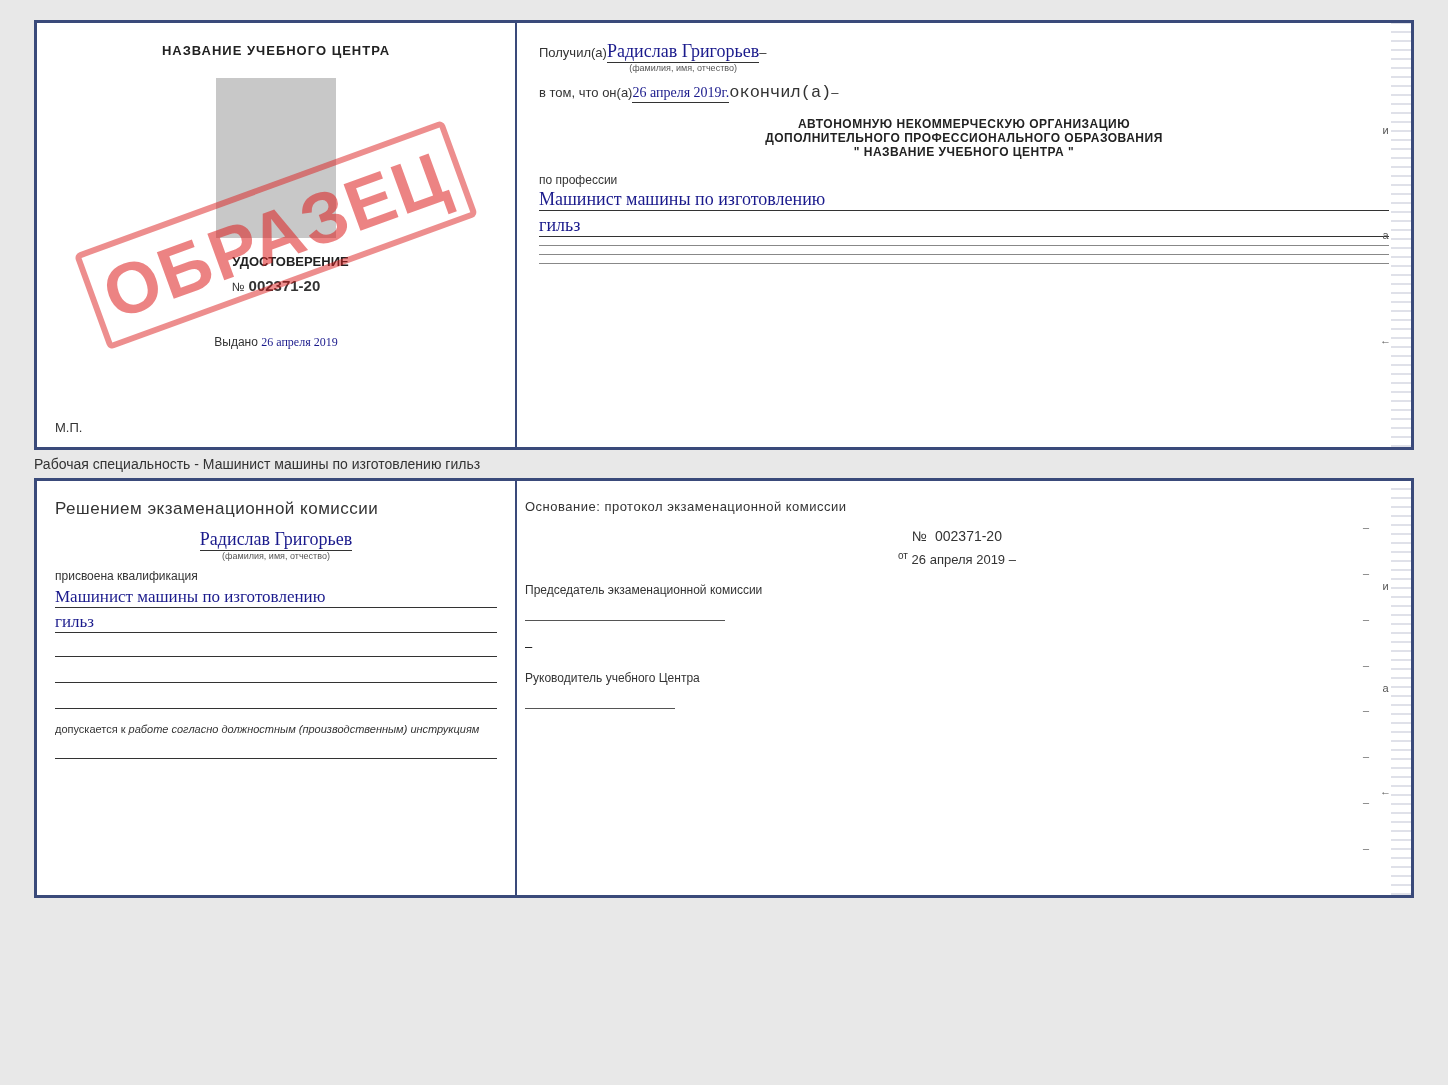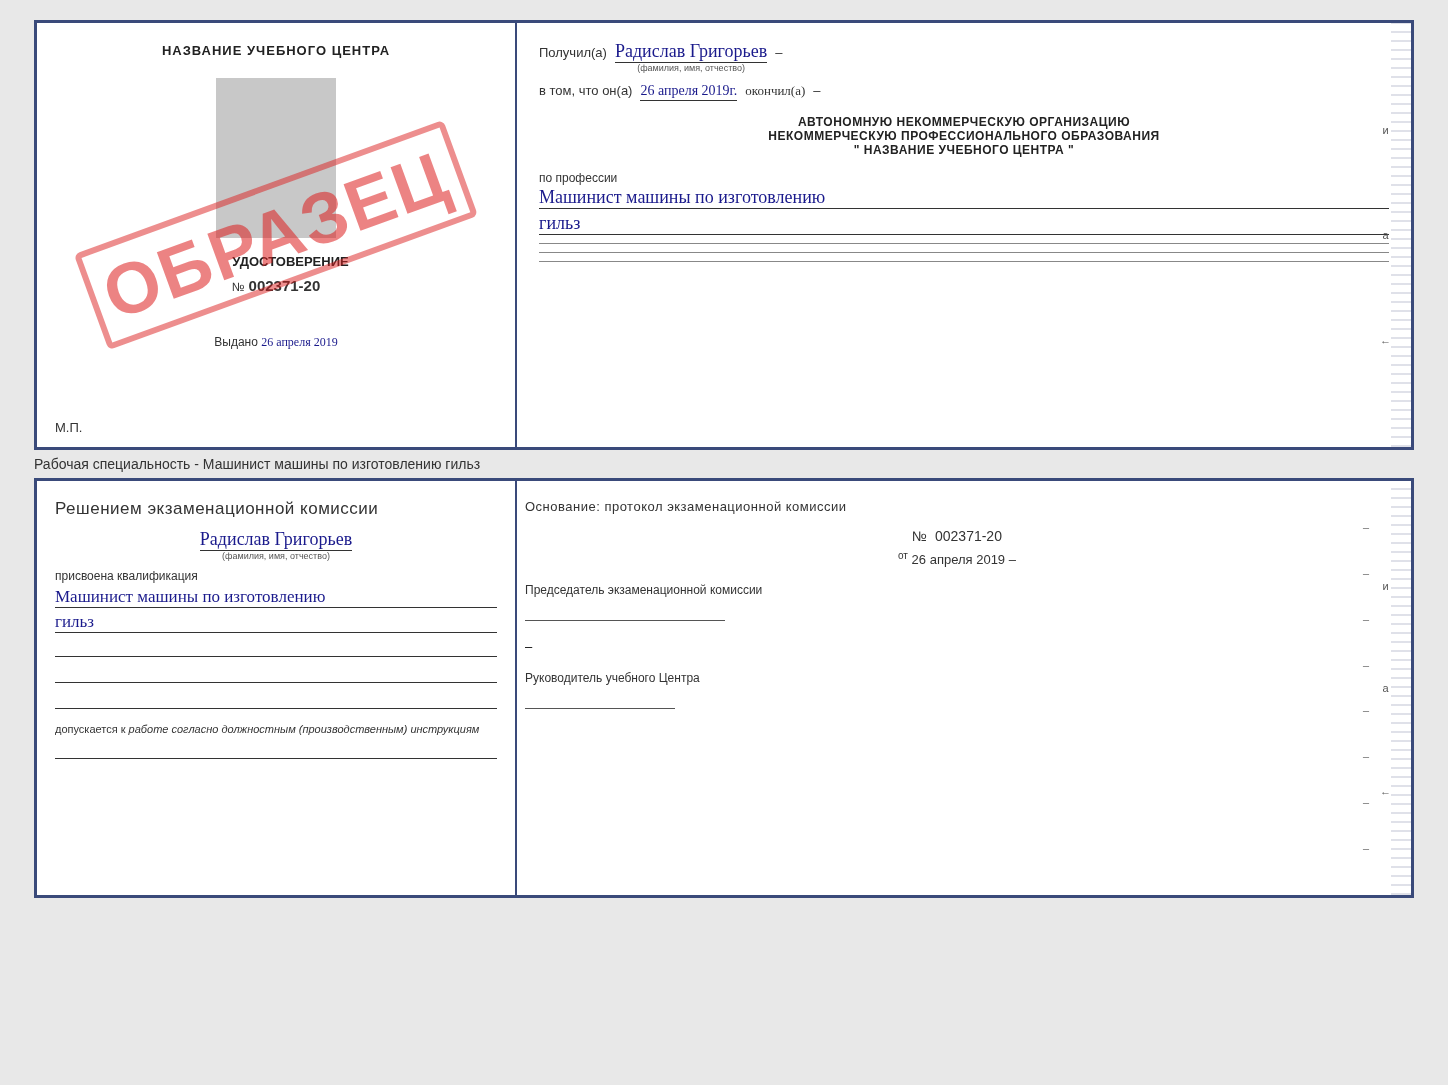--- a/index.html
+++ b/index.html
@@ -117,21 +117,21 @@
 
     
     .right-row {
       display: flex;
       align-items: baseline;
       margin-bottom: 10px;
       font-size: 13px;
       font-family: Arial, sans-serif;
       color: #333;
       flex-wrap: wrap;
-      gap: 8px;
+      gap: 0;
     }
 
     .handwritten {
       font-family: Liberation Serif, serif;
       font-size: 16px;
       color: #1a1a8c;
       border-bottom: 1px solid #333;
     }
 
     .handwritten-small {
@@ -361,27 +361,27 @@
         <div class="name-with-sub">
           <span class="handwritten" style="font-size:18px;">Радислав Григорьев</span>
           <span class="sub-label">(фамилия, имя, отчество)</span>
         </div>
         <span style="font-size:13px;">–</span>
       </div>
 
       <div class="right-row">
         <span style="font-size:13px;font-family:Arial,sans-serif;">в том, что он(а)</span>
         <span class="handwritten-small" style="border-bottom:1px solid #333; padding-bottom:1px; font-size:14px;">26 апреля 2019г.</span>
-        <span style="font-size:13px;font-family:Liberation Serif, serif;">окончил(а)</span>
+        <span style="font-size:17px;font-family:Liberation Mono, monospace;">окончил(а)</span>
         <span style="font-size:13px;">–</span>
       </div>
 
       <div class="right-block-center">
         <div>АВТОНОМНУЮ НЕКОММЕРЧЕСКУЮ ОРГАНИЗАЦИЮ</div>
-        <div>НЕКОММЕРЧЕСКУЮ ПРОФЕССИОНАЛЬНОГО ОБРАЗОВАНИЯ</div>
+        <div>ДОПОЛНИТЕЛЬНОГО ПРОФЕССИОНАЛЬНОГО ОБРАЗОВАНИЯ</div>
         <div>"   НАЗВАНИЕ УЧЕБНОГО ЦЕНТРА   "</div>
       </div>
 
       <div style="position:absolute;right:0;top:0;width:20px;height:100%;background:repeating-linear-gradient(0deg,#b0b4c8 0px,#b0b4c8 2px,#fff 2px,#fff 9px);opacity:0.4;"></div>
 
       <div style="position:absolute;right:20px;top:0;bottom:0;display:flex;flex-direction:column;justify-content:space-evenly;padding:8px 0;">
         <span class="side-char">и</span>
         <span class="side-char">а</span>
         <span class="side-char">←</span>
       </div>

